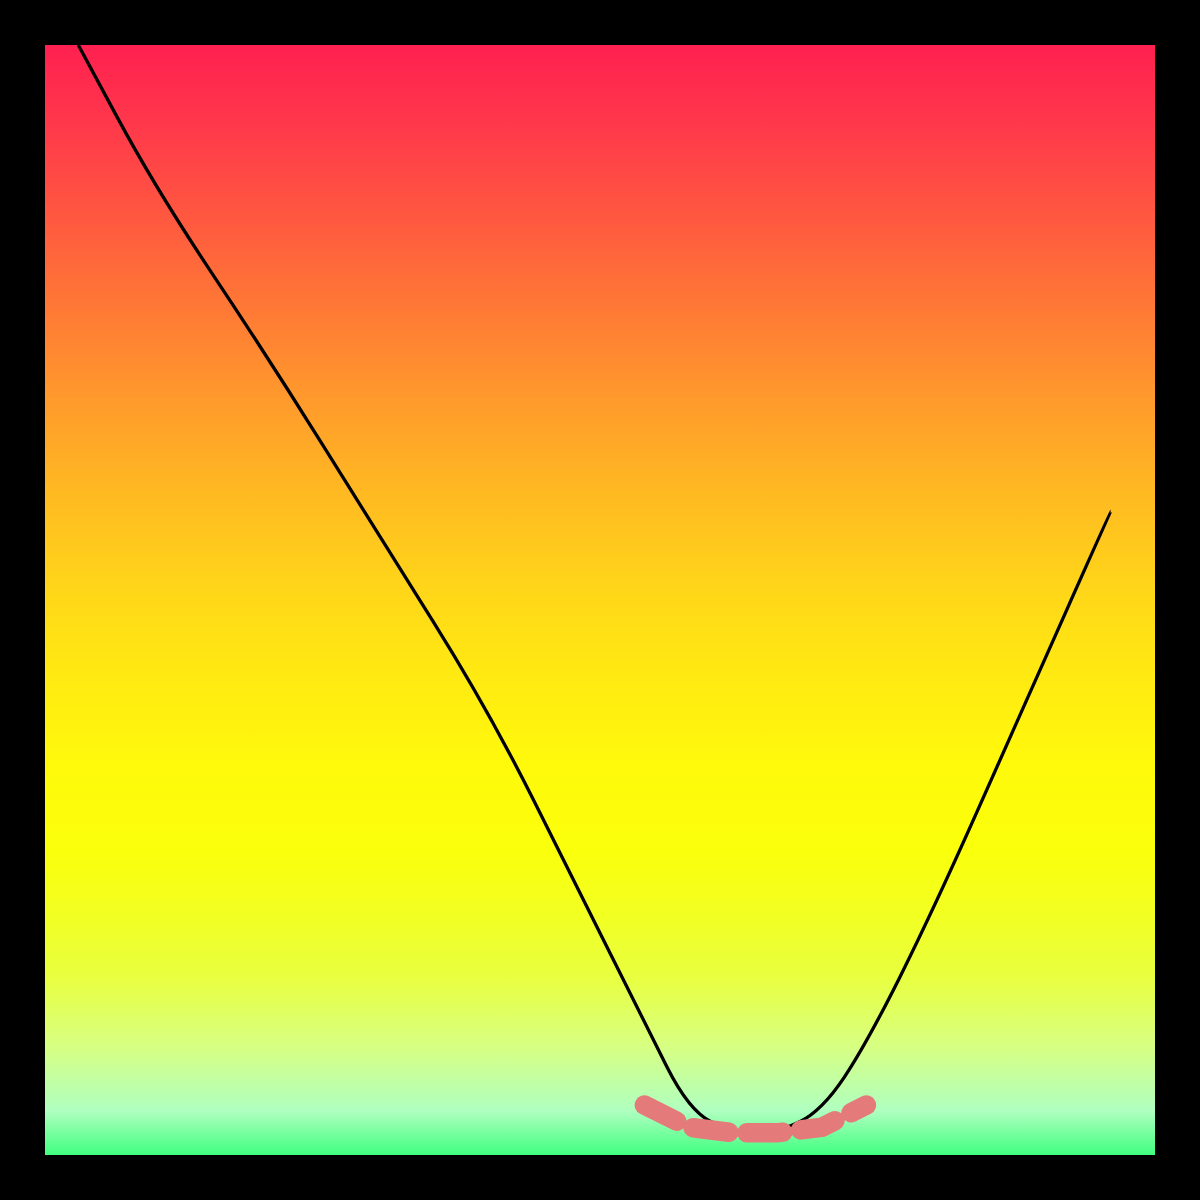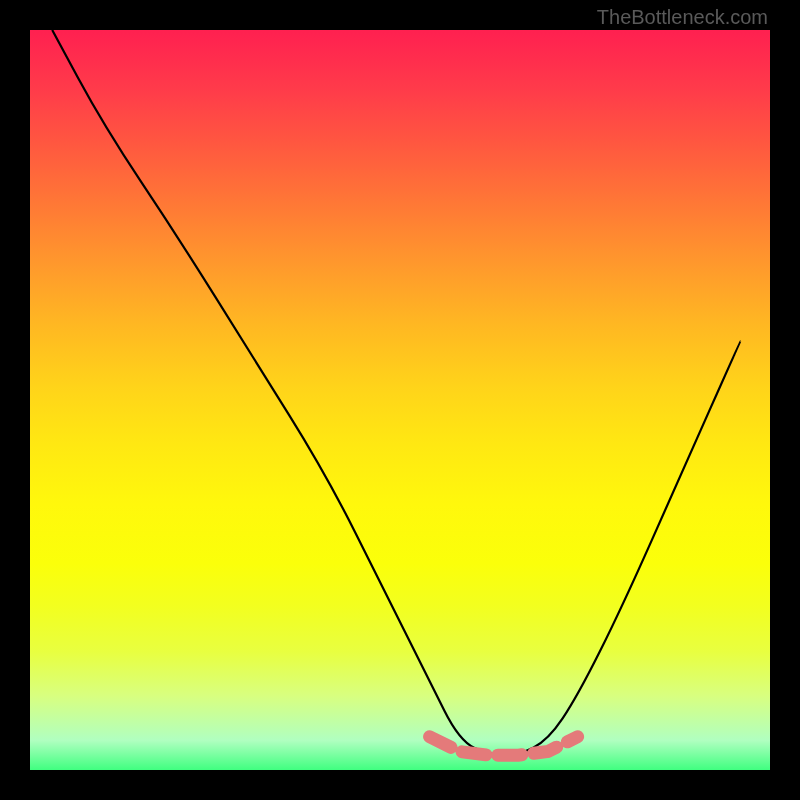--- a/index.html
+++ b/index.html
@@ -47,20 +47,19 @@
     position: absolute;
     left: 0; top: 0;
     width: 740px; height: 740px;
     pointer-events: none;
   }
 </style>
 </head>
 <body>
 
 <div class="container">
-  <div class="watermark">TheBottleneck.com</div>
   <div class="plot-area">
     <svg class="curve" viewBox="0 0 740 740">
       <path id="main-curve" fill="none" stroke="#000" stroke-width="2.2" d="M22.2 0.0 Q22.2 0.0 48.1 48.1 Q74.0 96.2 111.0 151.7 Q148.0 207.2 185.0 266.4 Q222.0 325.6 259.0 384.8 Q296.0 444.0 325.6 503.2 Q355.2 562.4 377.4 606.8 Q399.6 651.2 414.4 680.8 Q429.2 710.4 444.0 717.8 Q458.8 725.2 473.6 725.2 Q488.4 725.2 503.2 717.8 Q518.0 710.4 532.8 688.2 Q547.6 666.0 569.8 621.6 Q592.0 577.2 621.6 510.6 Q651.2 444.0 680.8 377.4 T710.4 310.8"></path>
       <path id="band-curve" fill="none" stroke="#e47a7a" stroke-width="13" stroke-linecap="round" stroke-dasharray="24 12" d="M399.6 706.7 L429.2 721.5 L458.8 725.2 L488.4 725.2 L518.0 721.5 L547.6 706.7"></path>
     </svg>
   </div>
 </div>
 
 </body></html>

